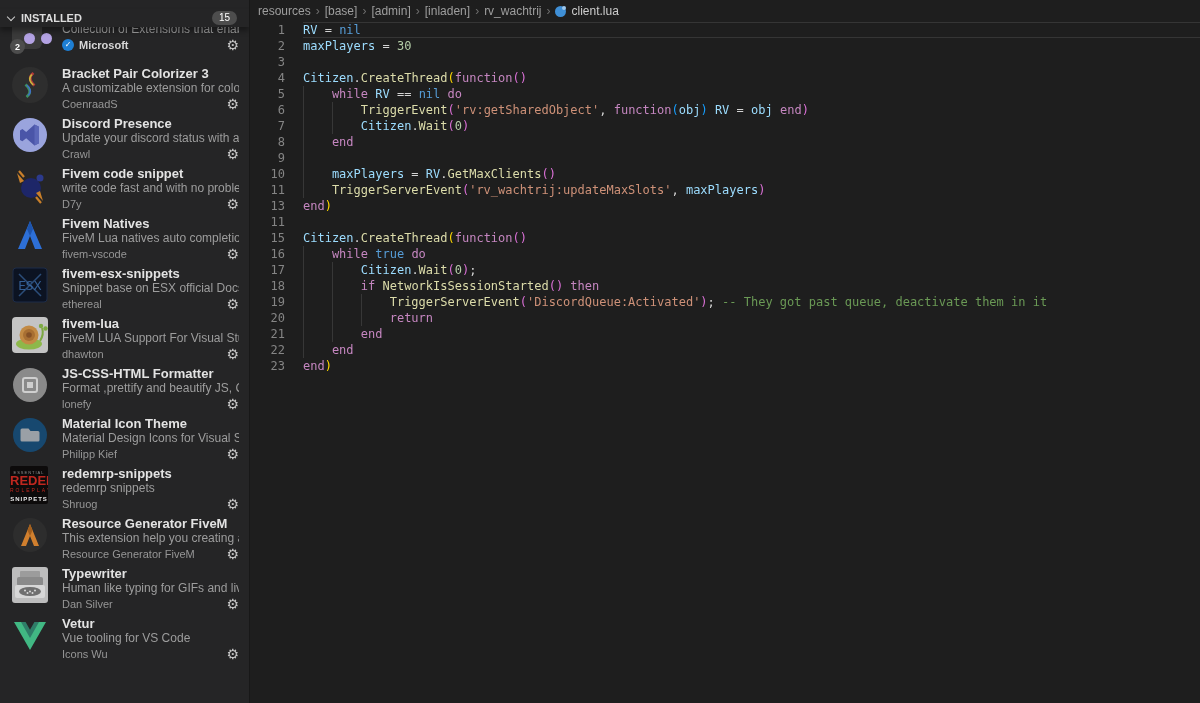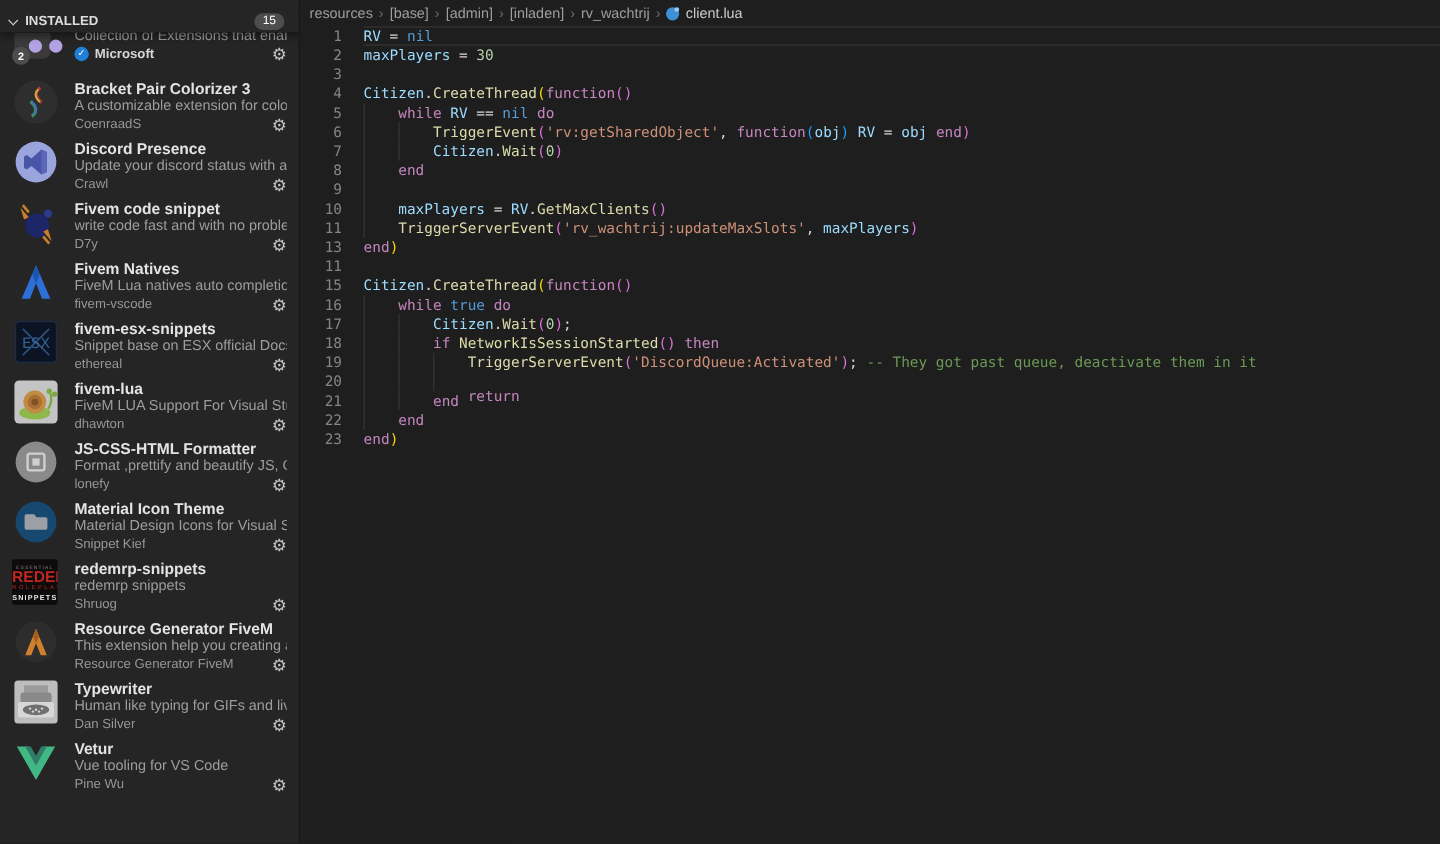--- a/index.html
+++ b/index.html
@@ -248,21 +248,21 @@
           <span class="ext-icon">
             <svg viewBox="0 0 40 40">
               <circle cx="20" cy="20" r="17" fill="#17486f"></circle>
               <path d="M12 13.5h6.5l2 2.5H28a1.5 1.5 0 0 1 1.5 1.5v7.5A1.5 1.5 0 0 1 28 26.5H12a1.5 1.5 0 0 1-1.5-1.5V15a1.5 1.5 0 0 1 1.5-1.5z" fill="#9aa0a6"></path>
             </svg>
           </span>
           <div class="ext-body">
             <div class="ext-title">Material Icon Theme</div>
             <div class="ext-desc">Material Design Icons for Visual Stu...</div>
             <div class="ext-footer">
-              <span class="ext-pub">Snippet Kief</span>
+              <span class="ext-pub">Philipp Kief</span>
               <span class="gear">⚙</span>
             </div>
           </div>
         </div>
         <div class="ext-item">
           <span class="ext-icon">
             <span class="ic-redem">
               <span class="r1">ESSENTIAL</span>
               <span class="r2">REDEM</span>
               <span class="r3">ROLEPLAY</span>
@@ -323,21 +323,21 @@
           <span class="ext-icon">
             <svg viewBox="0 0 40 40">
               <path d="M4 7h10l6 10.5L26 7h10L20 35z" fill="#41b883"></path>
               <path d="M11 7h4.6l4.4 7.8L24.4 7H29L20 23z" fill="#2f7d68"></path>
             </svg>
           </span>
           <div class="ext-body">
             <div class="ext-title">Vetur</div>
             <div class="ext-desc">Vue tooling for VS Code</div>
             <div class="ext-footer">
-              <span class="ext-pub">Pine Wu</span>
+              <span class="ext-pub">Icons Wu</span>
               <span class="gear">⚙</span>
             </div>
           </div>
         </div>
       </div>
   </aside>
 
   <main id="editor">
     <div class="breadcrumbs">
         <span class="bc-item">resources</span>
@@ -425,21 +425,21 @@
         <div class="cl">
           <span class="ln">18</span>
           <span class="ltext"><i class="g" style="left: 0px;"></i><i class="g" style="left: 28.9px;"></i><span class="tokens" style="padding-left: 57.8px;"><span style="color: rgb(197, 134, 192);">if </span><span style="color: rgb(220, 220, 170);">NetworkIsSessionStarted</span><span style="color: rgb(218, 112, 214);">(</span><span style="color: rgb(218, 112, 214);">)</span><span style="color: rgb(197, 134, 192);"> then</span></span></span>
         </div>
         <div class="cl">
           <span class="ln">19</span>
           <span class="ltext"><i class="g" style="left: 0px;"></i><i class="g" style="left: 28.9px;"></i><i class="g" style="left: 57.8px;"></i><span class="tokens" style="padding-left: 86.7px;"><span style="color: rgb(220, 220, 170);">TriggerServerEvent</span><span style="color: rgb(218, 112, 214);">(</span><span style="color: rgb(206, 145, 120);">'DiscordQueue:Activated'</span><span style="color: rgb(218, 112, 214);">)</span><span style="color: rgb(212, 212, 212);">; </span><span style="color: rgb(106, 153, 85);">-- They got past queue, deactivate them in it</span></span></span>
         </div>
         <div class="cl">
           <span class="ln">20</span>
-          <span class="ltext"><i class="g" style="left: 0px;"></i><i class="g" style="left: 28.9px;"></i><i class="g" style="left: 57.8px;"></i><span class="tokens" style="padding-left: 86.7px; margin-top: 12px;"><span style="color: rgb(197, 134, 192);">return</span></span></span>
+          <span class="ltext"><i class="g" style="left: 0px;"></i><i class="g" style="left: 28.9px;"></i><i class="g" style="left: 57.8px;"></i><span class="tokens" style="padding-left: 86.7px;"><span style="color: rgb(197, 134, 192);">return</span></span></span>
         </div>
         <div class="cl">
           <span class="ln">21</span>
           <span class="ltext"><i class="g" style="left: 0px;"></i><i class="g" style="left: 28.9px;"></i><span class="tokens" style="padding-left: 57.8px;"><span style="color: rgb(197, 134, 192);">end</span></span></span>
         </div>
         <div class="cl">
           <span class="ln">22</span>
           <span class="ltext"><i class="g" style="left: 0px;"></i><span class="tokens" style="padding-left: 28.9px;"><span style="color: rgb(197, 134, 192);">end</span></span></span>
         </div>
         <div class="cl">

